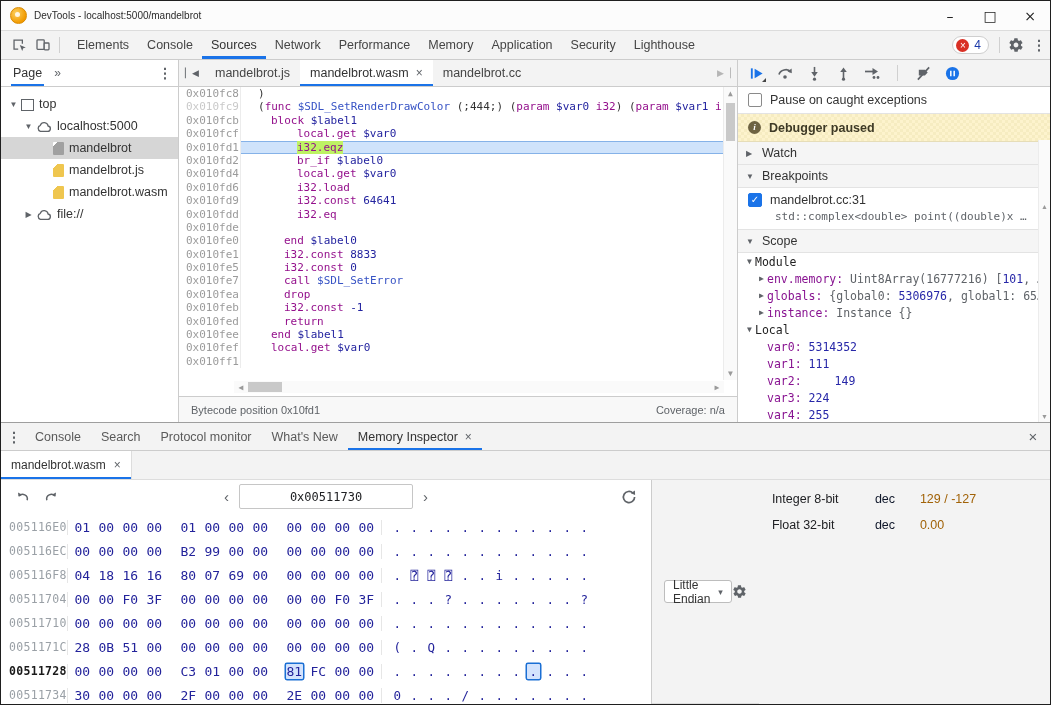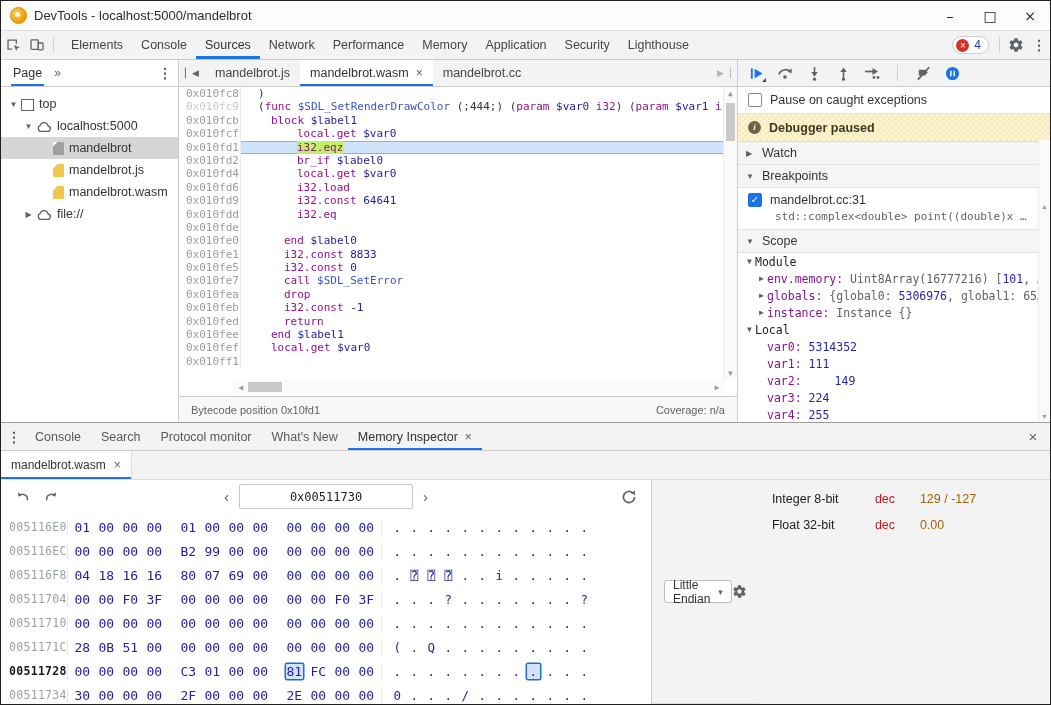--- a/index.html
+++ b/index.html
@@ -3,25 +3,25 @@
 <meta charset="utf-8">
 <style>
   html,body{margin:0;padding:0;background:#e8e8e8;}
   .window{position:relative;width:1051px;height:705px;box-sizing:border-box;border:1px solid #1f1f1f;
     background:#fff;font-family:"Liberation Sans",sans-serif;color:#333;display:flex;flex-direction:column;overflow:hidden;}
   
   .titlebar{flex:0 0 29px;background:#fcfcfc;border-bottom:1px solid #dcdcdc;display:flex;align-items:center;padding-left:9px;}
   .fav{width:15px;height:15px;border-radius:50%;background:radial-gradient(circle at 35% 35%,#fcd061,#f29b00 70%);
     border:1px solid #d98a00;margin-right:7px;position:relative;}
   .fav::after{content:"";position:absolute;left:4px;top:4px;width:5px;height:5px;border-radius:50%;background:#fff;opacity:.85;}
-  .wtitle{font-size:13px;color:#2b2b2b;}
+  .wtitle{font-size:10px;color:#2b2b2b;}
   .wcontrols{margin-left:auto;display:flex;align-items:center;height:100%;}
   .wcontrols span{width:40px;text-align:center;font-size:14px;color:#222;cursor:default;font-family:"DejaVu Sans",sans-serif;}
   
-  .toolbar{flex:0 0 28px;background:#f3f3f3;border-bottom:1px solid #ccc;display:flex;align-items:center;}
+  .toolbar{flex:0 0 28px;background:#f3f3f3;border-bottom:1px solid #ccc;display:flex;align-items:center;padding-left:6px;}
   .tbtn{width:24px;height:22px;display:flex;align-items:center;justify-content:center;}
   .vdiv{width:1px;height:16px;background:#d0d0d0;margin:0 4px;}
   .maintabs{display:flex;height:100%;margin-left:4px;}
   .maintabs .tab{padding:0 9px;display:flex;align-items:center;font-size:12.5px;color:#454545;height:100%;box-sizing:border-box;}
   .maintabs .tab.active{color:#333;box-shadow:inset 0 -3px 0 #1a73e8;}
   .tspacer{flex:1;}
   .badge{display:flex;align-items:center;border:1px solid #cfcfcf;border-radius:10px;background:#fff;padding:1px 7px 1px 3px;margin-right:6px;}
   .erricon{width:13px;height:13px;border-radius:50%;background:#d93025;color:#fff;font-size:10px;line-height:13px;text-align:center;margin-right:5px;}
   .badge .cnt{font-size:12px;color:#1c3aa9;}
   .kebab{font-size:14px;color:#5f6368;width:22px;text-align:center;font-weight:bold;}
@@ -135,21 +135,21 @@
   .hb.sel,.ac.sel{background:#d3e3fd;box-shadow:0 0 0 1.5px #1a6fd4;border-radius:1px;}
   .miright{flex:0 0 398px;background:#f3f3f3;border-left:1px solid #ccc;display:flex;flex-direction:row;}
   .mirhead{flex:0 0 33px;display:flex;align-items:center;padding:0 12px;border-bottom:1px solid #ddd;}
   .endian{display:flex;align-items:center;gap:8px;background:#fff;border:1px solid #bdbdbd;border-radius:3px;
     height:21px;padding:0 8px;font-size:12px;color:#333;}
   .endian .dd{font-size:9px;color:#5f6368;}
   .mirhead .gear{margin-left:auto;}
   .vrow{height:26px;display:flex;align-items:center;padding-left:13px;font-size:12.5px;}
   .vrows{padding-top:6px;}
   .vlabel{width:103px;color:#202124;}
-  .vfmt{width:45px;color:#b91c1c;}
+  .vfmt{width:45px;color:#0f172a;}
   .vval{color:#a16207;}
   svg{display:block;}
 </style>
 </head>
 <body>
 
 <div class="window">
 
   <div class="titlebar">
     <span class="fav"></span>

